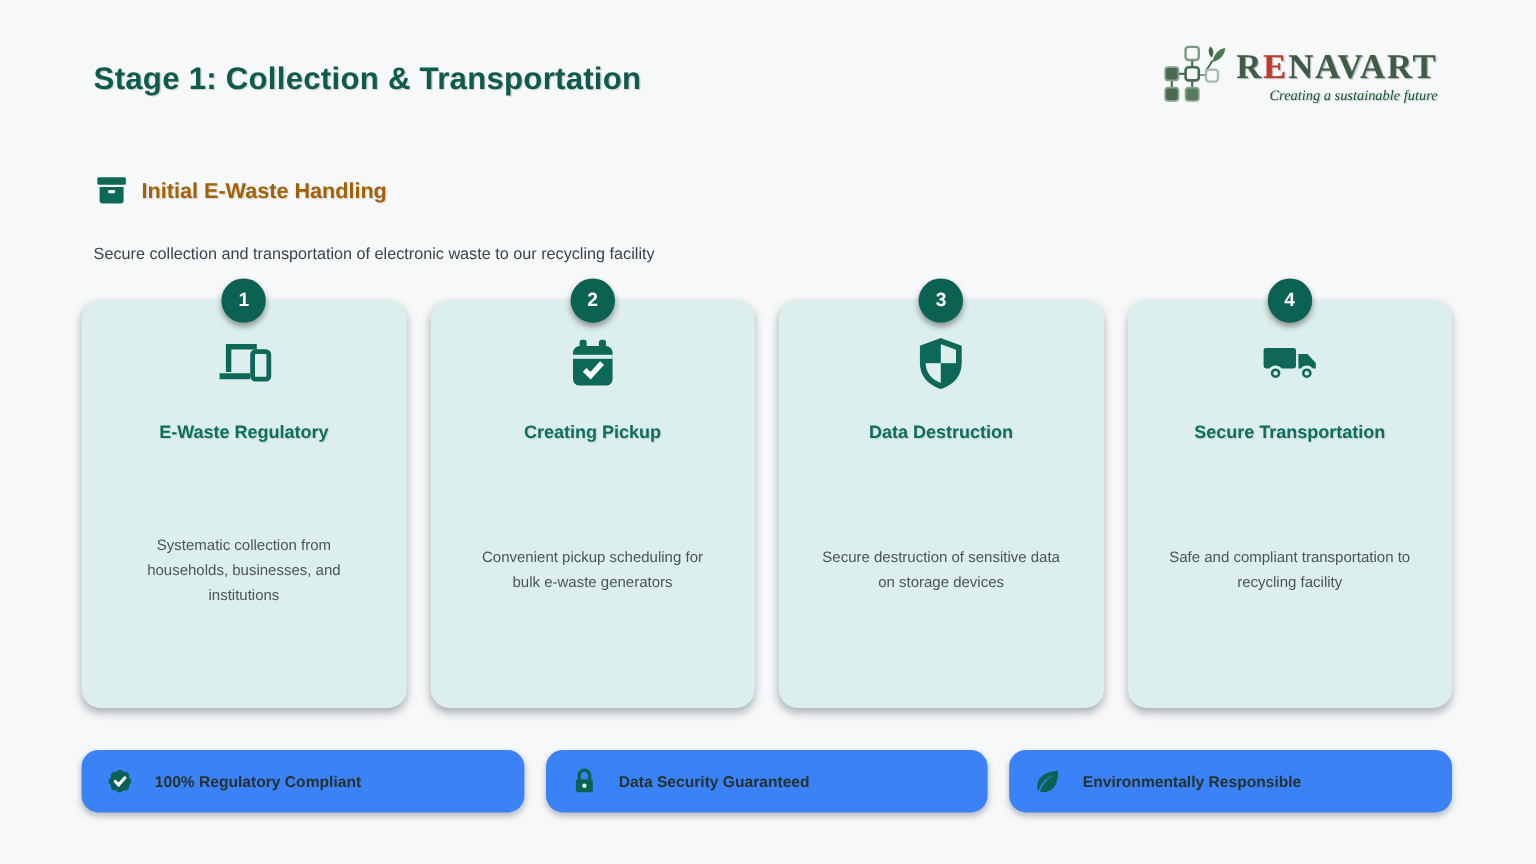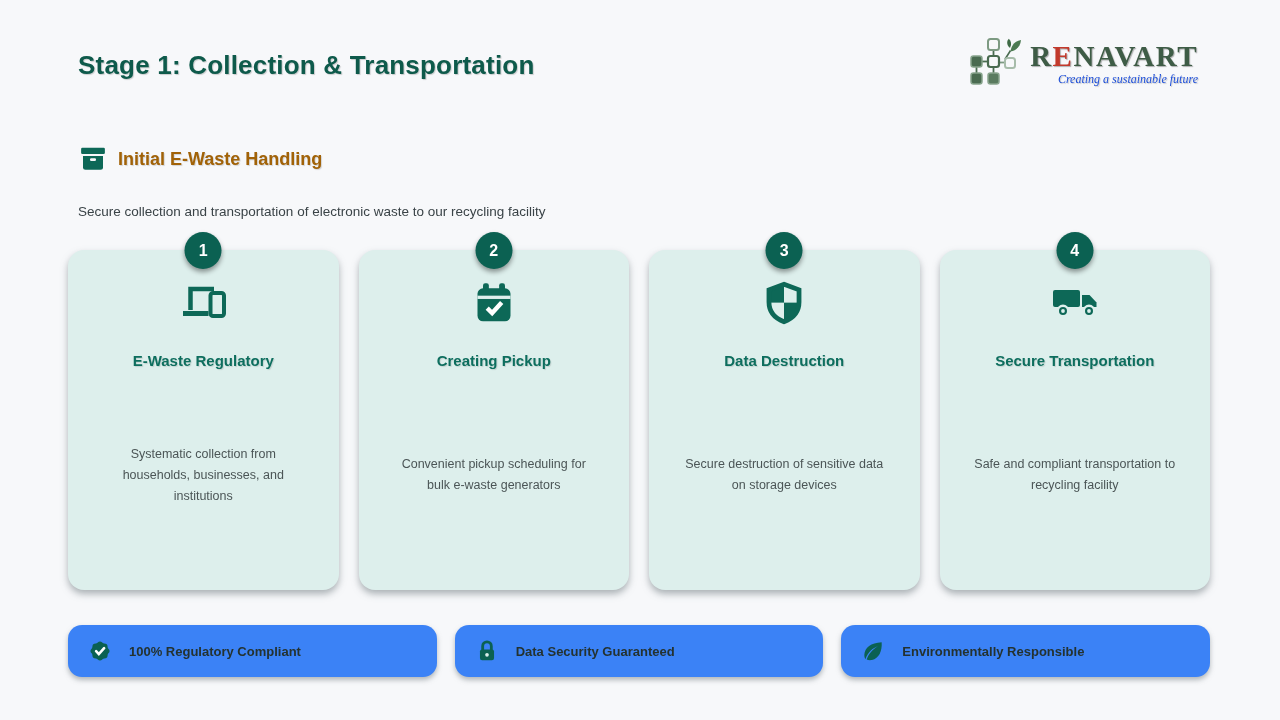--- a/index.html
+++ b/index.html
@@ -17,21 +17,21 @@
   .logo-mark { width:54px; height:52px; }
   .logo-text { display:flex; flex-direction:column; align-items:center; }
   .logo-name {
     font-family:"Liberation Serif","DejaVu Serif",serif;
     font-size:29px; color:#3e5c46; letter-spacing:1.5px; font-weight:600;
     text-shadow:1px 1px 1px rgba(0,0,0,.3); line-height:30px;
   }
   .logo-name .red { color:#c23a2c; }
   .logo-tagline {
     font-family:"Liberation Serif","DejaVu Serif",serif; font-style:italic;
-    font-size:12px; color:#1d4ed8; margin-top:1px; align-self:flex-end;
+    font-size:12px; color:#14532d; margin-top:1px; align-self:flex-end;
     text-shadow:1px 1px 1px rgba(0,0,0,.2);
   }
 
   
   .section-header { position:absolute; left:78px; top:144px; display:flex; align-items:center; gap:10px; }
   .section-header svg { width:30px; height:30px; }
   .section-title { font-size:18px; font-weight:bold; color:#a16207; text-shadow:1px 1px 1px rgba(0,0,0,.15); }
   .section-subtitle { position:absolute; left:78px; top:204px; font-size:13.5px; color:#3a4347; }
 
   

